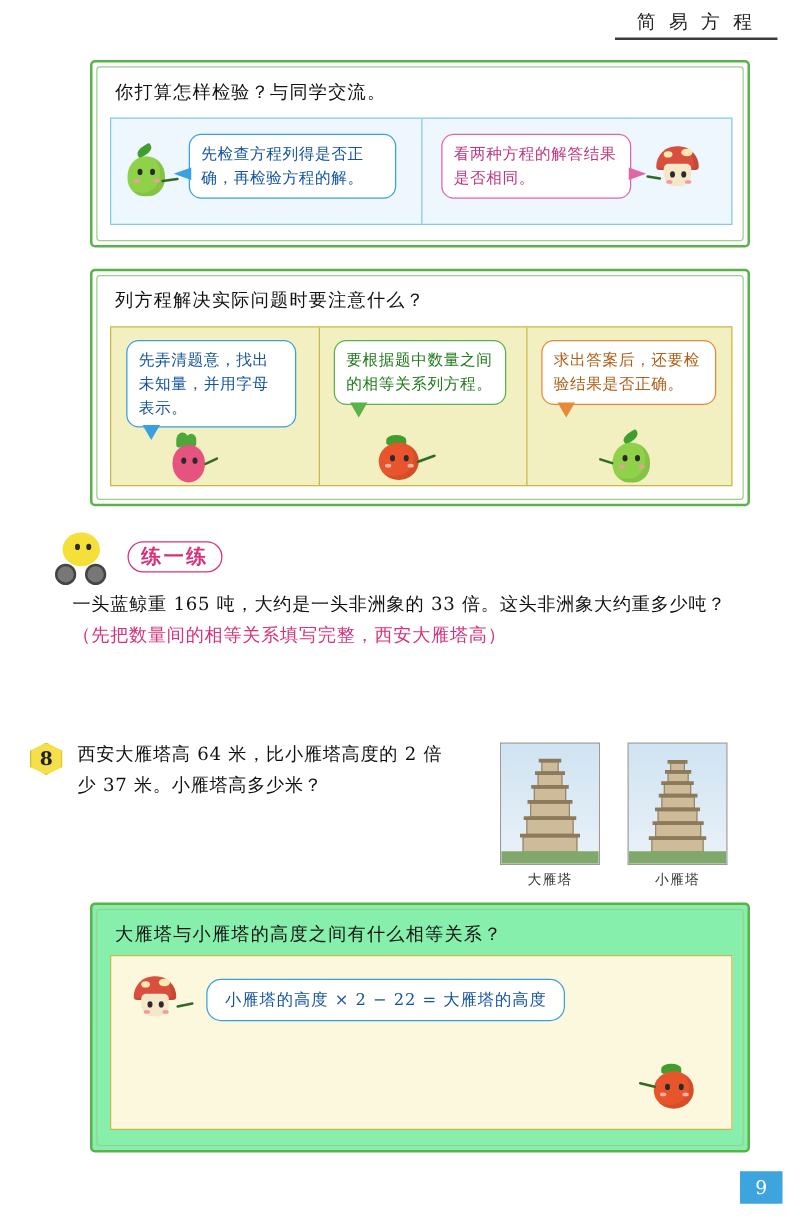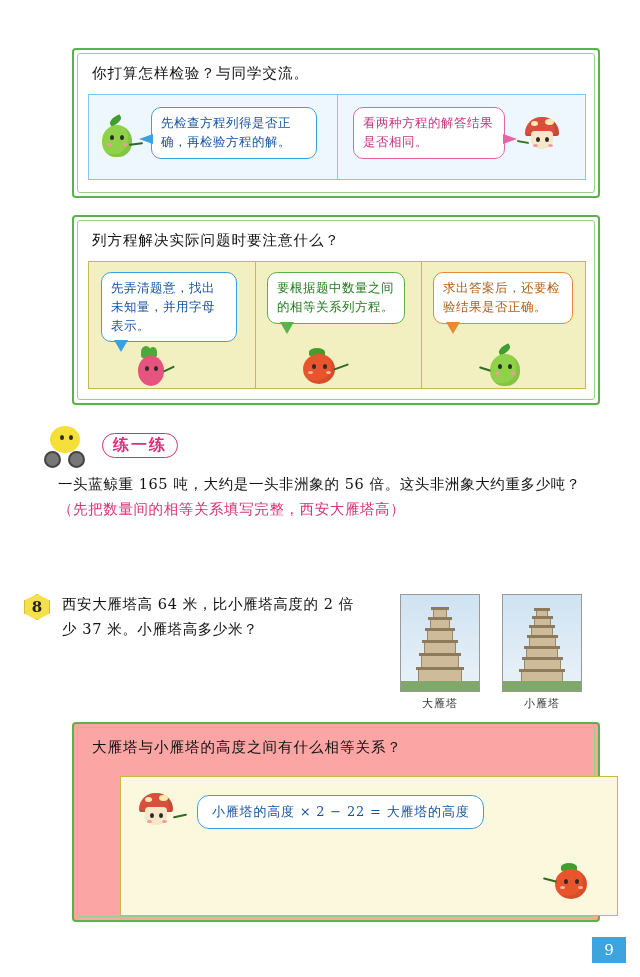--- a/index.html
+++ b/index.html
@@ -407,37 +407,36 @@
     text-align: center;
     font-family: "DejaVu Serif", serif;
   }
 
   
   #box3 {
     left: 72px;
     top: 722px;
     width: 528px;
     height: 200px;
-    background: #fca5a5;
+    background: #86efac;
   }
   #box3 .title {
     position: absolute;
     left: 18px;
     top: 14px;
   }
   #box3 .panel {
     position: absolute;
     left: 14px;
-    top: 52px;
+    top: 40px;
     width: 498px;
     height: 140px;
     border: 1px solid #c9b94c;
     background: #fbf8de;
     box-sizing: border-box;
-    margin-left: 32px;
   }
   .eqbubble {
     position: absolute;
     border-radius: 12px;
     border: 1.5px solid #8d6ec8;
     background: #ffffff;
     color: #6b4bab;
     font-size: 13px;
     letter-spacing: 0.8px;
     padding: 7px 14px;
@@ -463,20 +462,21 @@
     align-items: center;
     justify-content: center;
     font-family: "DejaVu Serif", serif;
   }
 </style>
 </head>
 <body>
 
 <div class="page">
 
+  <div class="header">简 易 方 程</div>
 
   <div class="greenbox" id="box2">
     <div class="inner-border"></div>
     <div class="title q-title">列方程解决实际问题时要注意什么？</div>
 
     <div class="panel">
       <div class="vline" style="left:166px;"></div>
       <div class="vline" style="left:332px;"></div>
 
       <div class="bubble blue" style="left:12px; top:10px; width:136px; color:#1554a0;">
@@ -573,21 +573,21 @@
       <div class="chick-head"></div>
       <div class="eye" style="left:18px; top:9px;"></div>
       <div class="eye" style="left:27px; top:9px;"></div>
       <div class="chick-wheel" style="left:2px;"></div>
       <div class="chick-wheel" style="left:26px;"></div>
     </div>
     <div class="ly-label">练一练</div>
   </div>
 
   <div class="para" style="left:58px; top:472px; width:540px;">
-    <span>一头蓝鲸重 165 吨，大约是一头非洲象的 56 倍。这头非洲象大约重多少吨？</span><span class="pink-text">（先把数量间的相等关系填写完整，西安大雁塔高）</span>
+    <span>一头蓝鲸重 165 吨，大约是一头非洲象的 33 倍。这头非洲象大约重多少吨？</span><span class="pink-text">（先把数量间的相等关系填写完整，西安大雁塔高）</span>
   </div>
 
 
   <div class="num-badge hex" style="left:24px; top:594px;">8</div>
   <div class="para" style="left:62px; top:592px; width:300px;">西安大雁塔高 64 米，比小雁塔高度的 2 倍少 37 米。小雁塔高多少米？</div>
 
   <div class="photo" style="left:400px; top:594px; width:80px; height:98px;">
     <div class="sky"></div>
     <div class="pagoda">
       <div class="tier" style="width:14px; height:9px;"></div>

